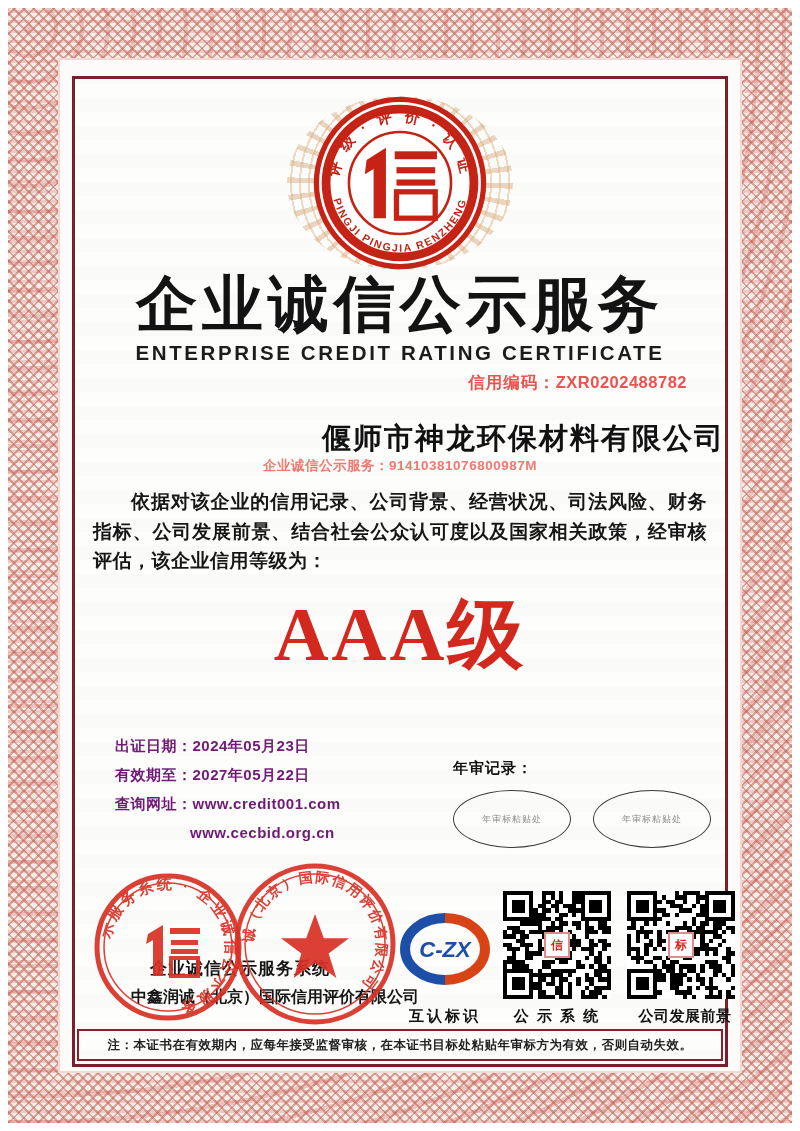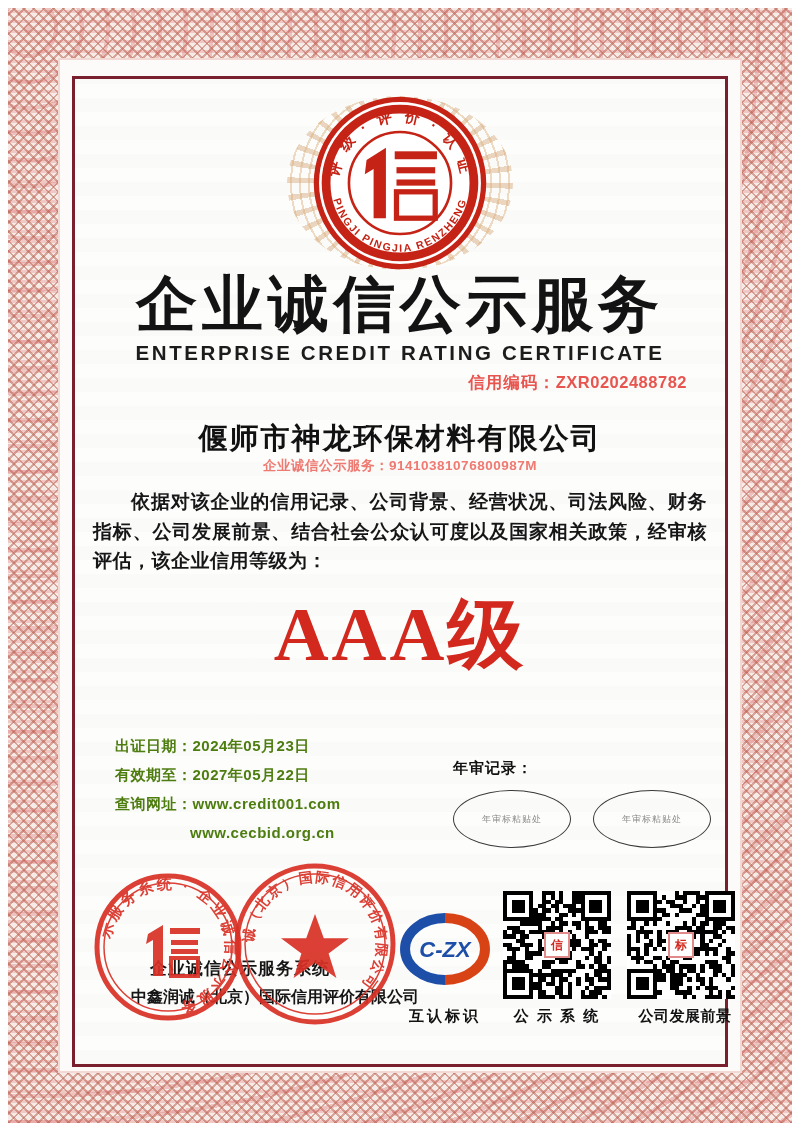--- a/index.html
+++ b/index.html
@@ -34,36 +34,36 @@
   .title{position:absolute;left:0;right:0;top:185px;text-align:center;
     font-family:"Liberation Serif","DejaVu Serif",serif;font-weight:bold;
     font-size:61px;letter-spacing:5px;color:#131313;white-space:nowrap;}
   .subtitle{position:absolute;left:0;right:0;top:262px;text-align:center;
     font-size:20.5px;font-weight:bold;letter-spacing:2.6px;color:#1c1c1c;white-space:nowrap;}
   .credit-code{position:absolute;right:38px;top:293px;font-size:16.5px;font-weight:bold;
     color:#e8544e;letter-spacing:1px;}
   .credit-code .code{letter-spacing:.5px;}
 
   
-  .company{position:absolute;left:0;right:0;top:340px;text-align:center;
+  .company{position:absolute;left:0;right:0;top:340px;text-align:right;
     font-size:29px;font-weight:bold;letter-spacing:2px;color:#111;}
   .uscc{position:absolute;left:0;right:0;top:378px;text-align:center;
     font-size:13.5px;font-weight:bold;color:#ef7a72;letter-spacing:.5px;}
 
   
   .paragraph{position:absolute;left:18px;right:18px;top:408px;
     font-size:19px;font-weight:bold;line-height:1.56;color:#161616;
     text-align:justify;text-indent:2em;letter-spacing:.5px;}
 
   .rating{position:absolute;left:0;right:0;top:505px;text-align:center;
     font-family:"Liberation Serif","DejaVu Serif",serif;font-weight:bold;
     font-size:76px;color:#d2281e;letter-spacing:3px;}
 
   
-  .details{position:absolute;left:40px;top:658px;font-size:15px;font-weight:bold;color:#4d7c0f;}
+  .details{position:absolute;left:40px;top:658px;font-size:15px;font-weight:bold;color:#701a75;}
   .details .row{margin-bottom:10px;letter-spacing:.5px;}
   .details .row.url2{margin-left:75px;}
 
   
   .annual{position:absolute;left:378px;top:680px;width:280px;}
   .annual-label{font-size:15px;font-weight:bold;color:#111;letter-spacing:1px;}
   .ovals{display:flex;gap:22px;margin-top:12px;}
   .oval{width:116px;height:56px;border:1.5px solid #3a3a3a;border-radius:50%;
     display:flex;align-items:center;justify-content:center;
     font-size:9px;color:#8a8a8a;letter-spacing:1px;}
@@ -721,14 +721,15 @@
           <div class="cell" style="left: 4.32px; top: 82.08px; width: 21.6px; height: 21.6px; background: rgb(255, 255, 255);"></div>
           <div class="cell" style="left: 8.64px; top: 86.4px; width: 12.96px; height: 12.96px; background: rgb(0, 0, 0);"></div>
         </div>
       <div class="logo">标</div>
     </div>
 
     <div class="bottom-label lbl-czx">互认标识</div>
     <div class="bottom-label lbl-qr1">公 示 系 统</div>
     <div class="bottom-label lbl-qr2">公司发展前景</div>
 
+    <div class="note-strip">注：本证书在有效期内，应每年接受监督审核，在本证书目标处粘贴年审标方为有效，否则自动失效。</div>
   </div>
 </div>
 
 </body></html>

